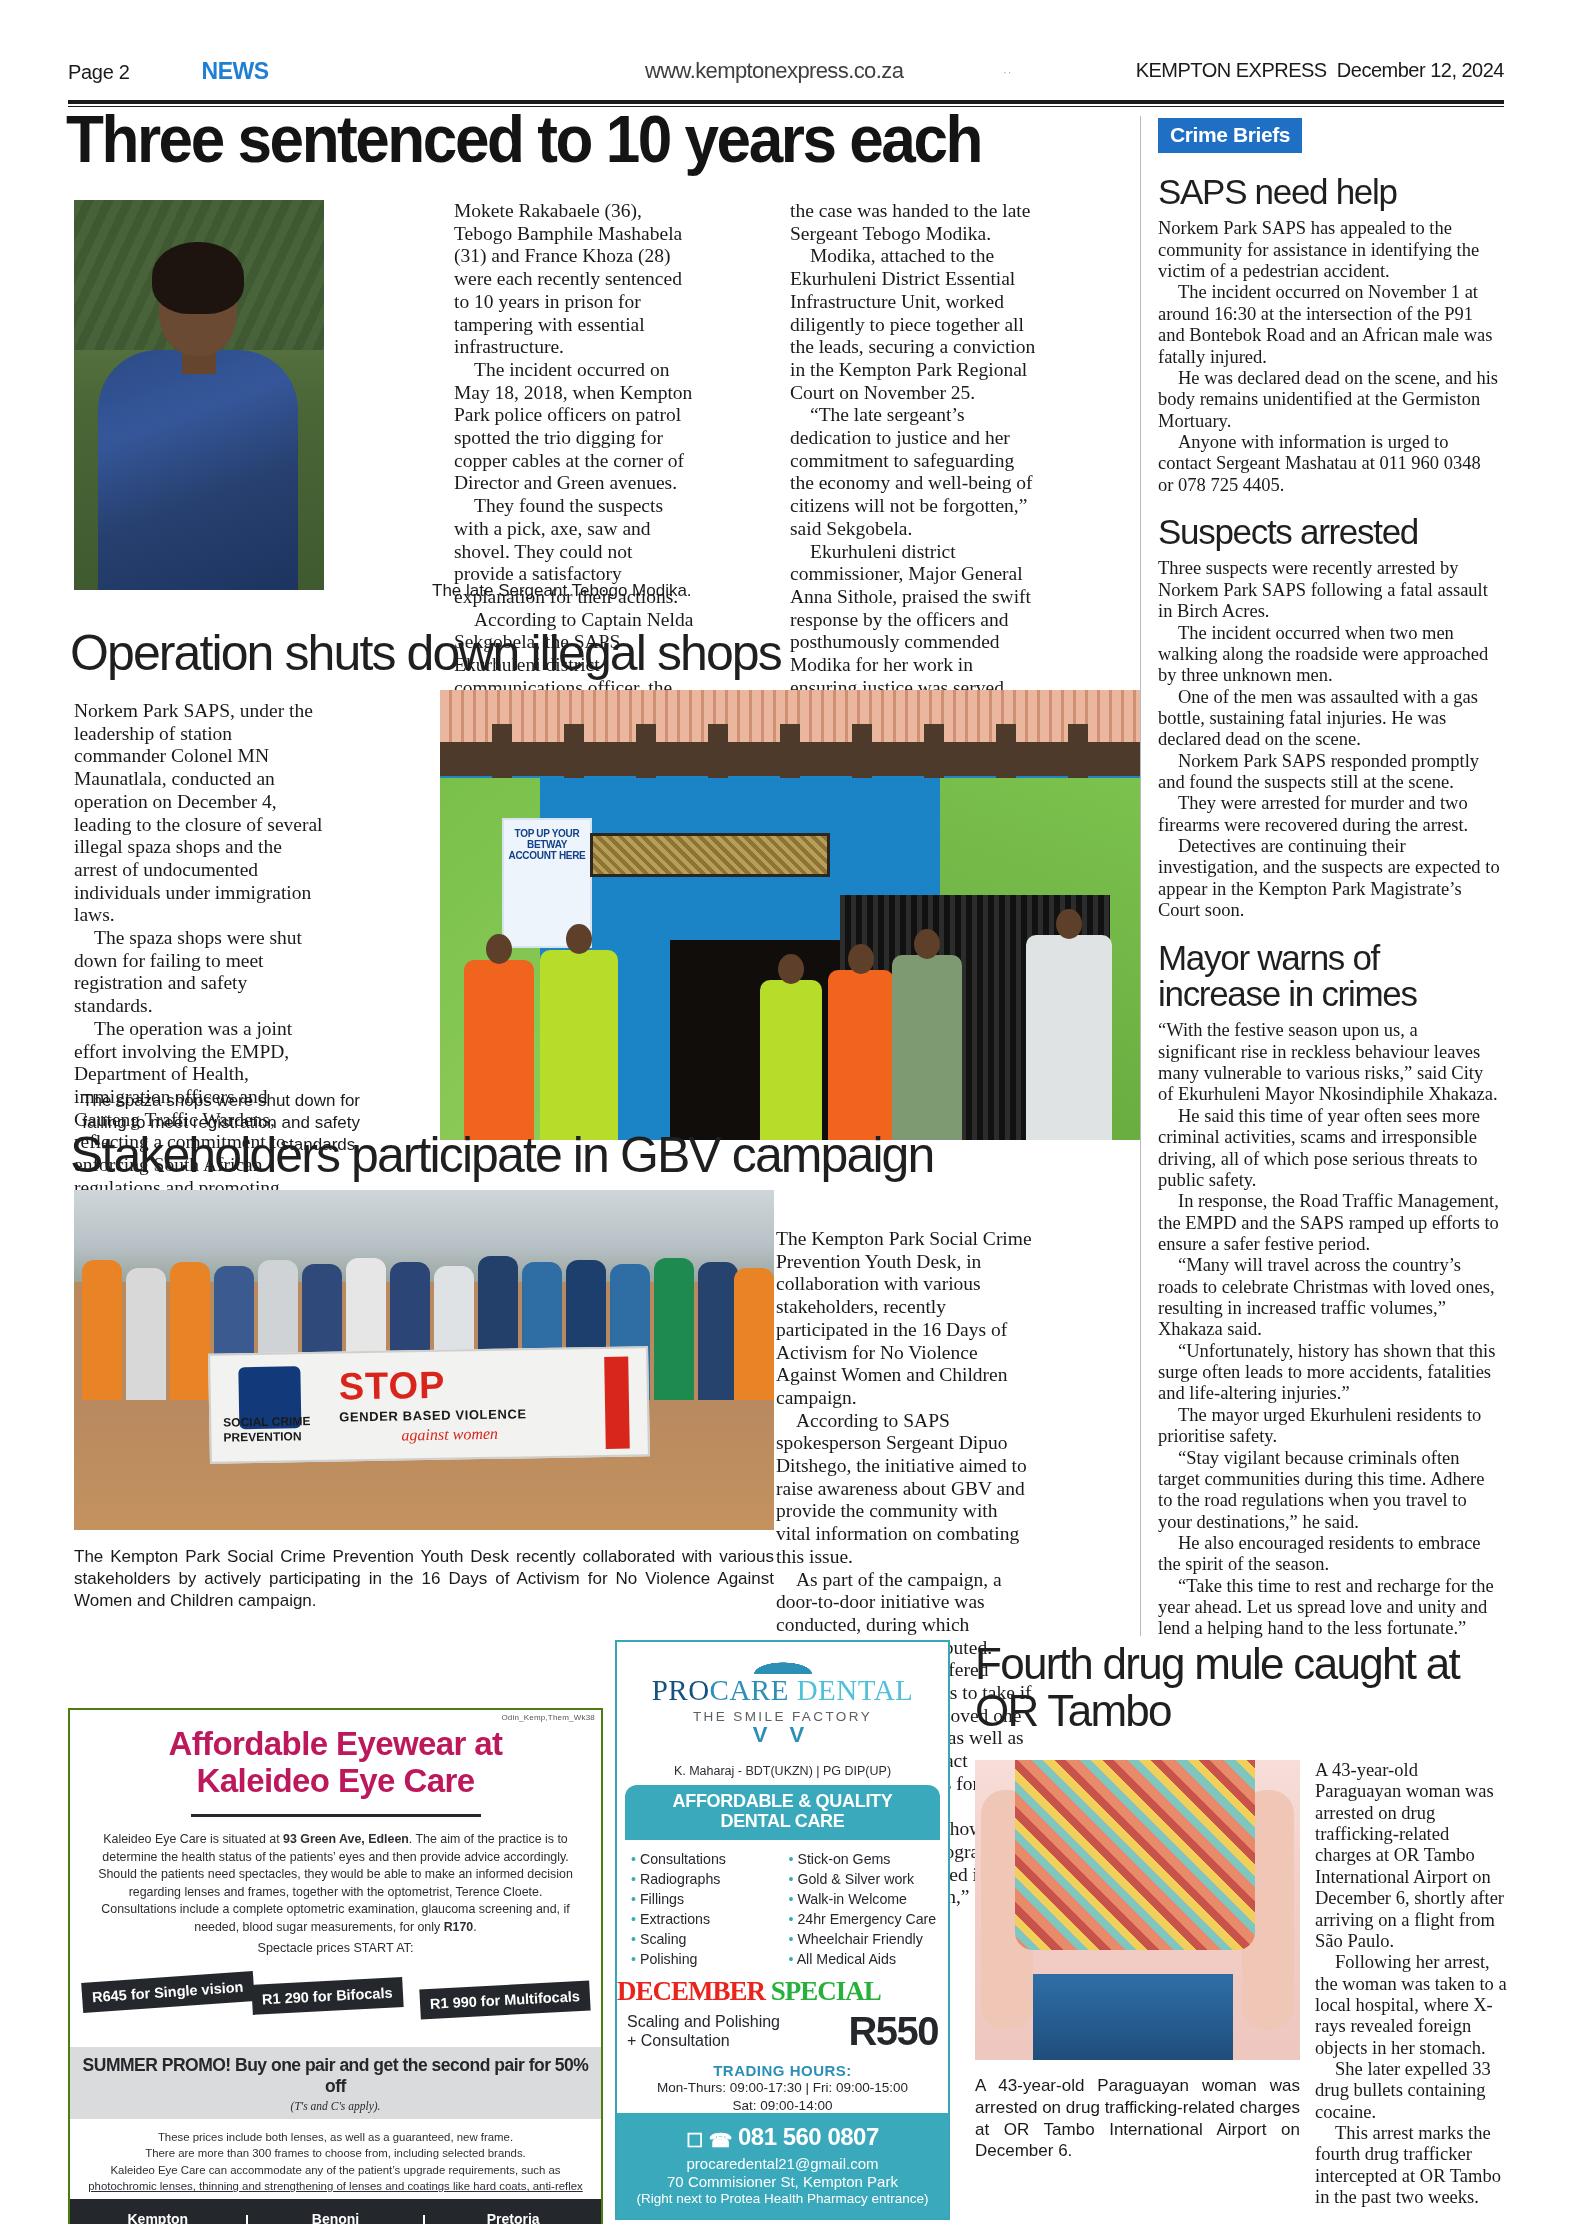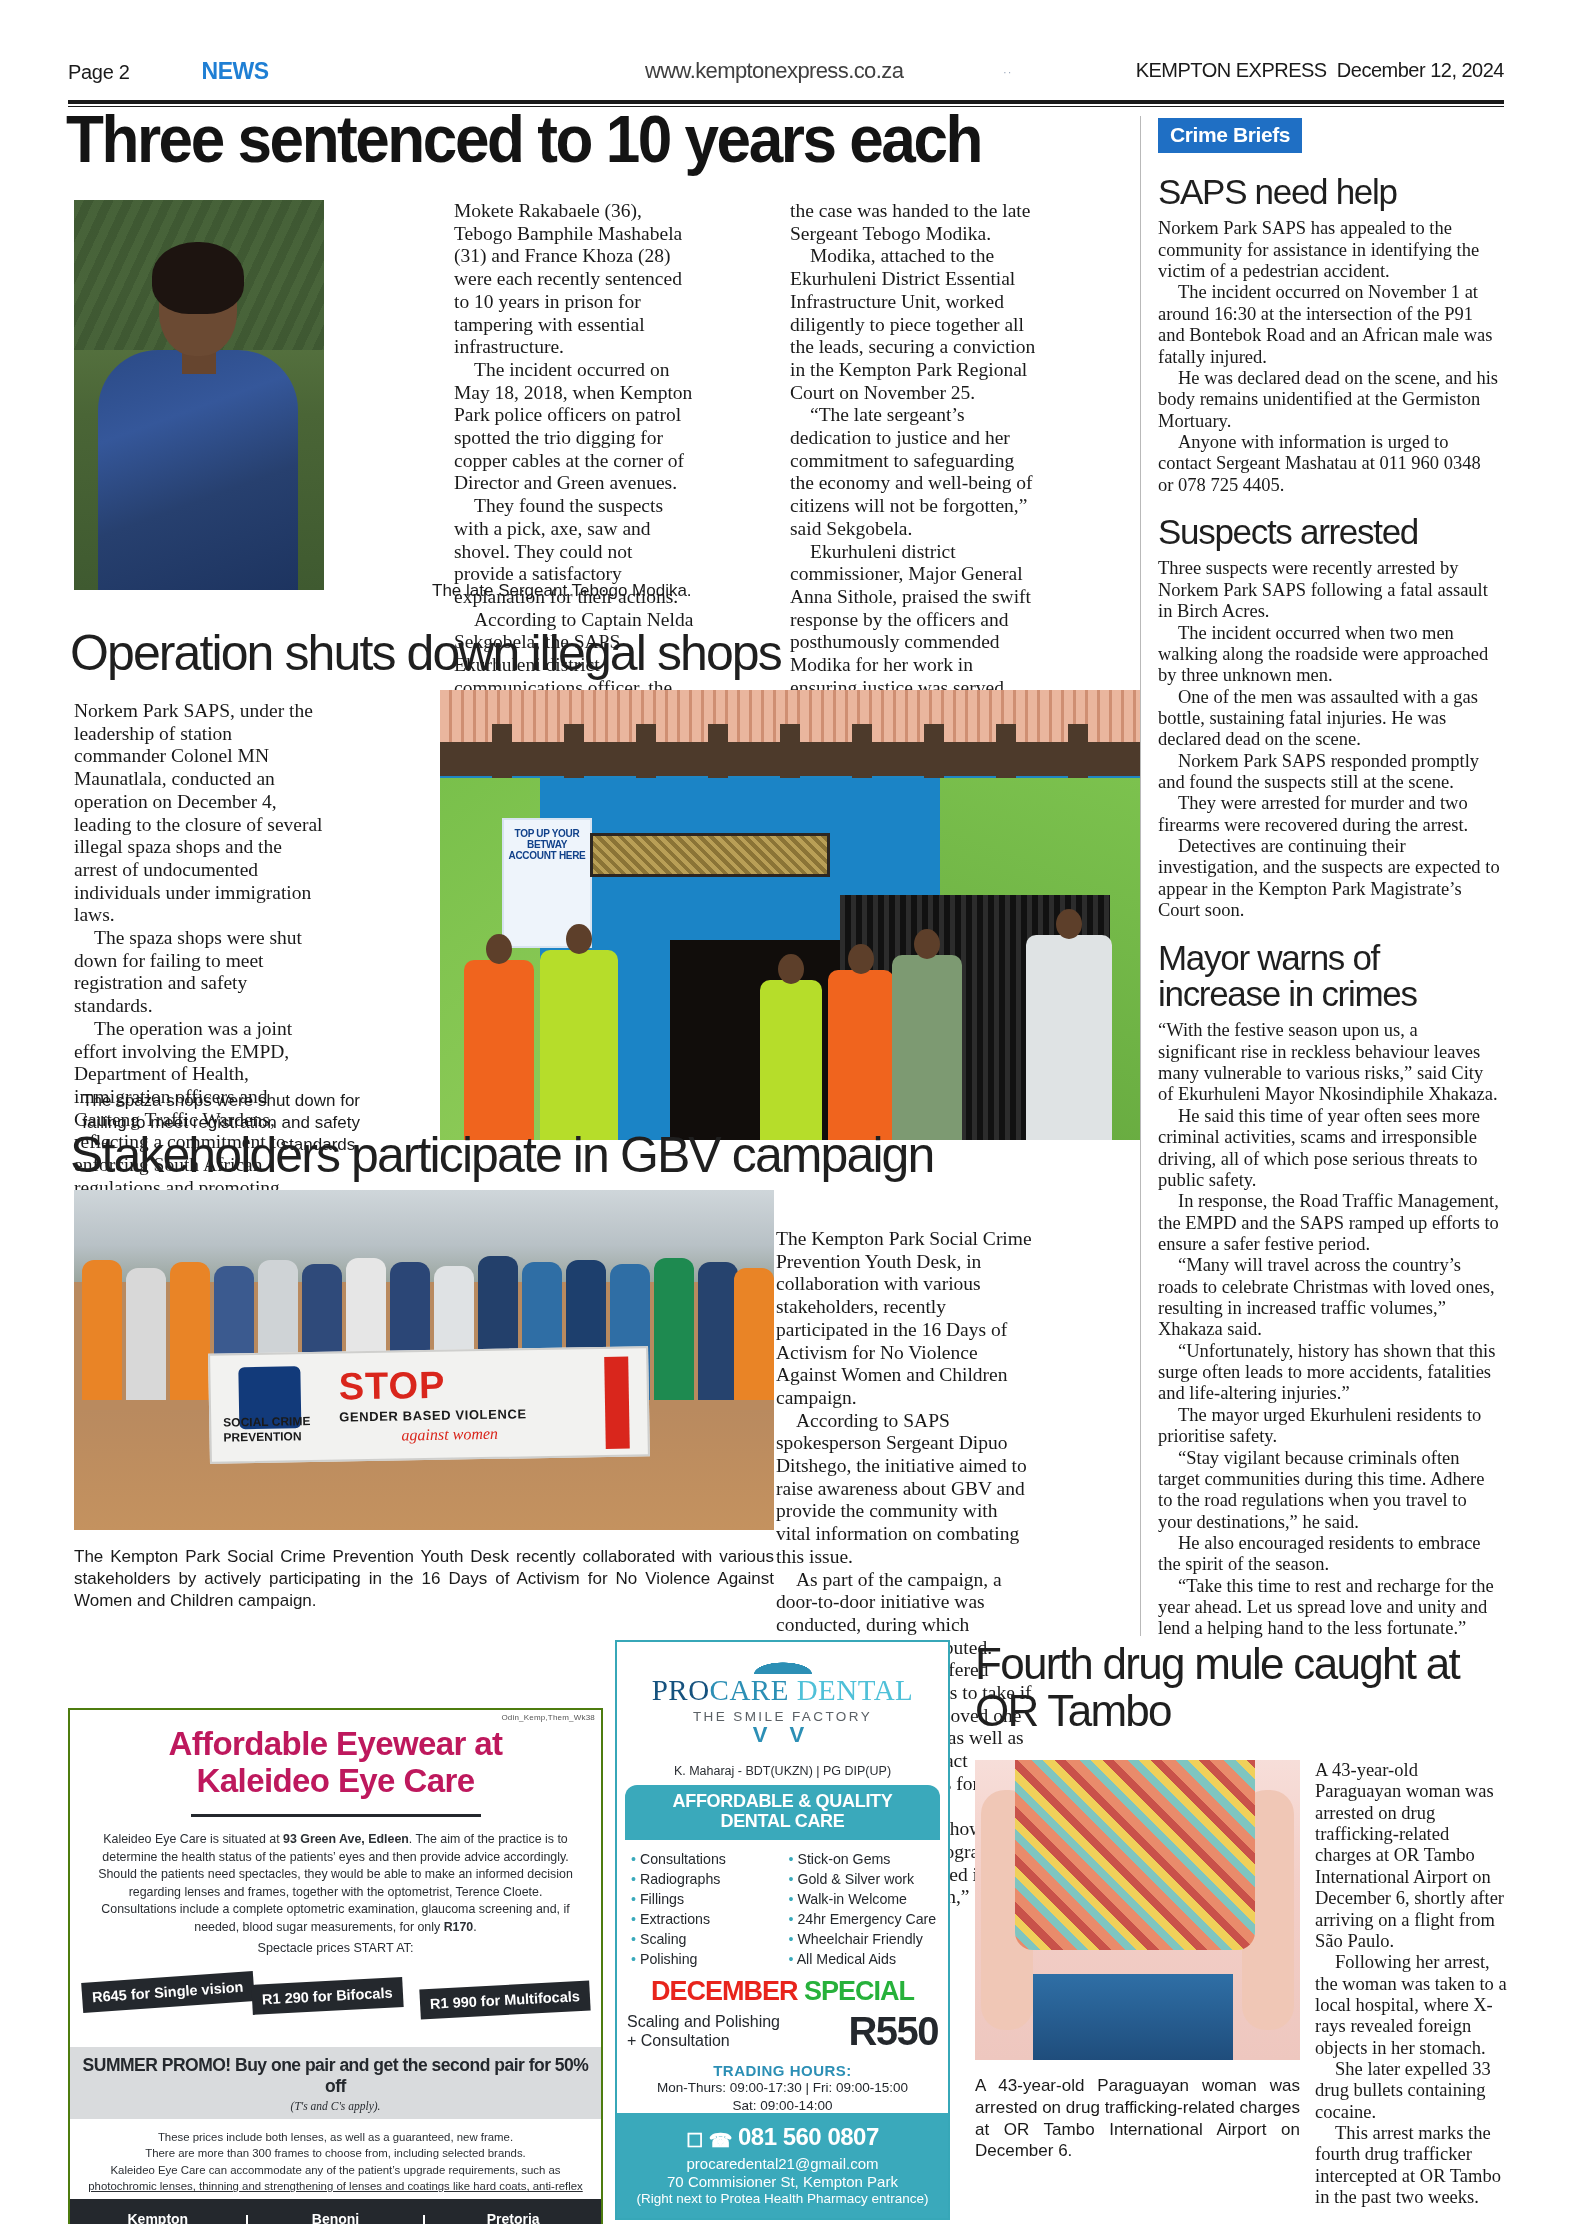--- a/index.html
+++ b/index.html
@@ -212,21 +212,21 @@
       font-size:22px; color:#2c8fb5; letter-spacing:8px; margin-top:-2px; }
   #ad-dental .cred { text-align:center; font-family:"Liberation Sans",sans-serif; font-size:12.5px;
       color:#2a2e33; margin-top:16px; }
   #ad-dental .banner { background:#3aa9bb; color:#fff; font-family:"Liberation Sans",sans-serif;
       font-weight:bold; font-size:18px; text-align:center; padding:7px 4px 8px 4px; margin:7px 8px 0 8px;
       border-radius:12px 12px 0 0; line-height:1.1; letter-spacing:-0.3px;}
   #ad-dental .svclist { display:flex; padding:9px 10px 0 14px; gap:8px; }
   #ad-dental .svccol { flex:1; font-family:"Liberation Sans",sans-serif; font-size:14.2px;
       line-height:1.42; color:#24282d; }
   #ad-dental .svccol div::before { content:"• "; color:#3aa9bb; }
-  #ad-dental .dec { text-align:center; font-family:Liberation Sans, sans-serif; font-weight:bold;
+  #ad-dental .dec { font-family:Liberation Serif, serif; font-weight:bold;
       font-size:27px; margin-top:6px; letter-spacing:-1px; }
   #ad-dental .dec .red { color:#e8241c; }
   #ad-dental .dec .grn { color:#27b13b; }
   #ad-dental .offerrow { display:flex; align-items:center; padding:0 10px; margin-top:2px; }
   #ad-dental .offerrow .ot { font-family:"Liberation Sans",sans-serif; font-size:16px;
       color:#24282d; line-height:1.2; flex:1; }
   #ad-dental .offerrow .price { font-family:"Liberation Sans",sans-serif; font-weight:bold;
       font-size:40px; color:#24282d; letter-spacing:-1.5px; }
   #ad-dental .hours-t { text-align:center; font-family:"Liberation Sans",sans-serif; font-weight:bold;
       font-size:15px; color:#2c8fb5; margin-top:8px; letter-spacing:0.5px; }

